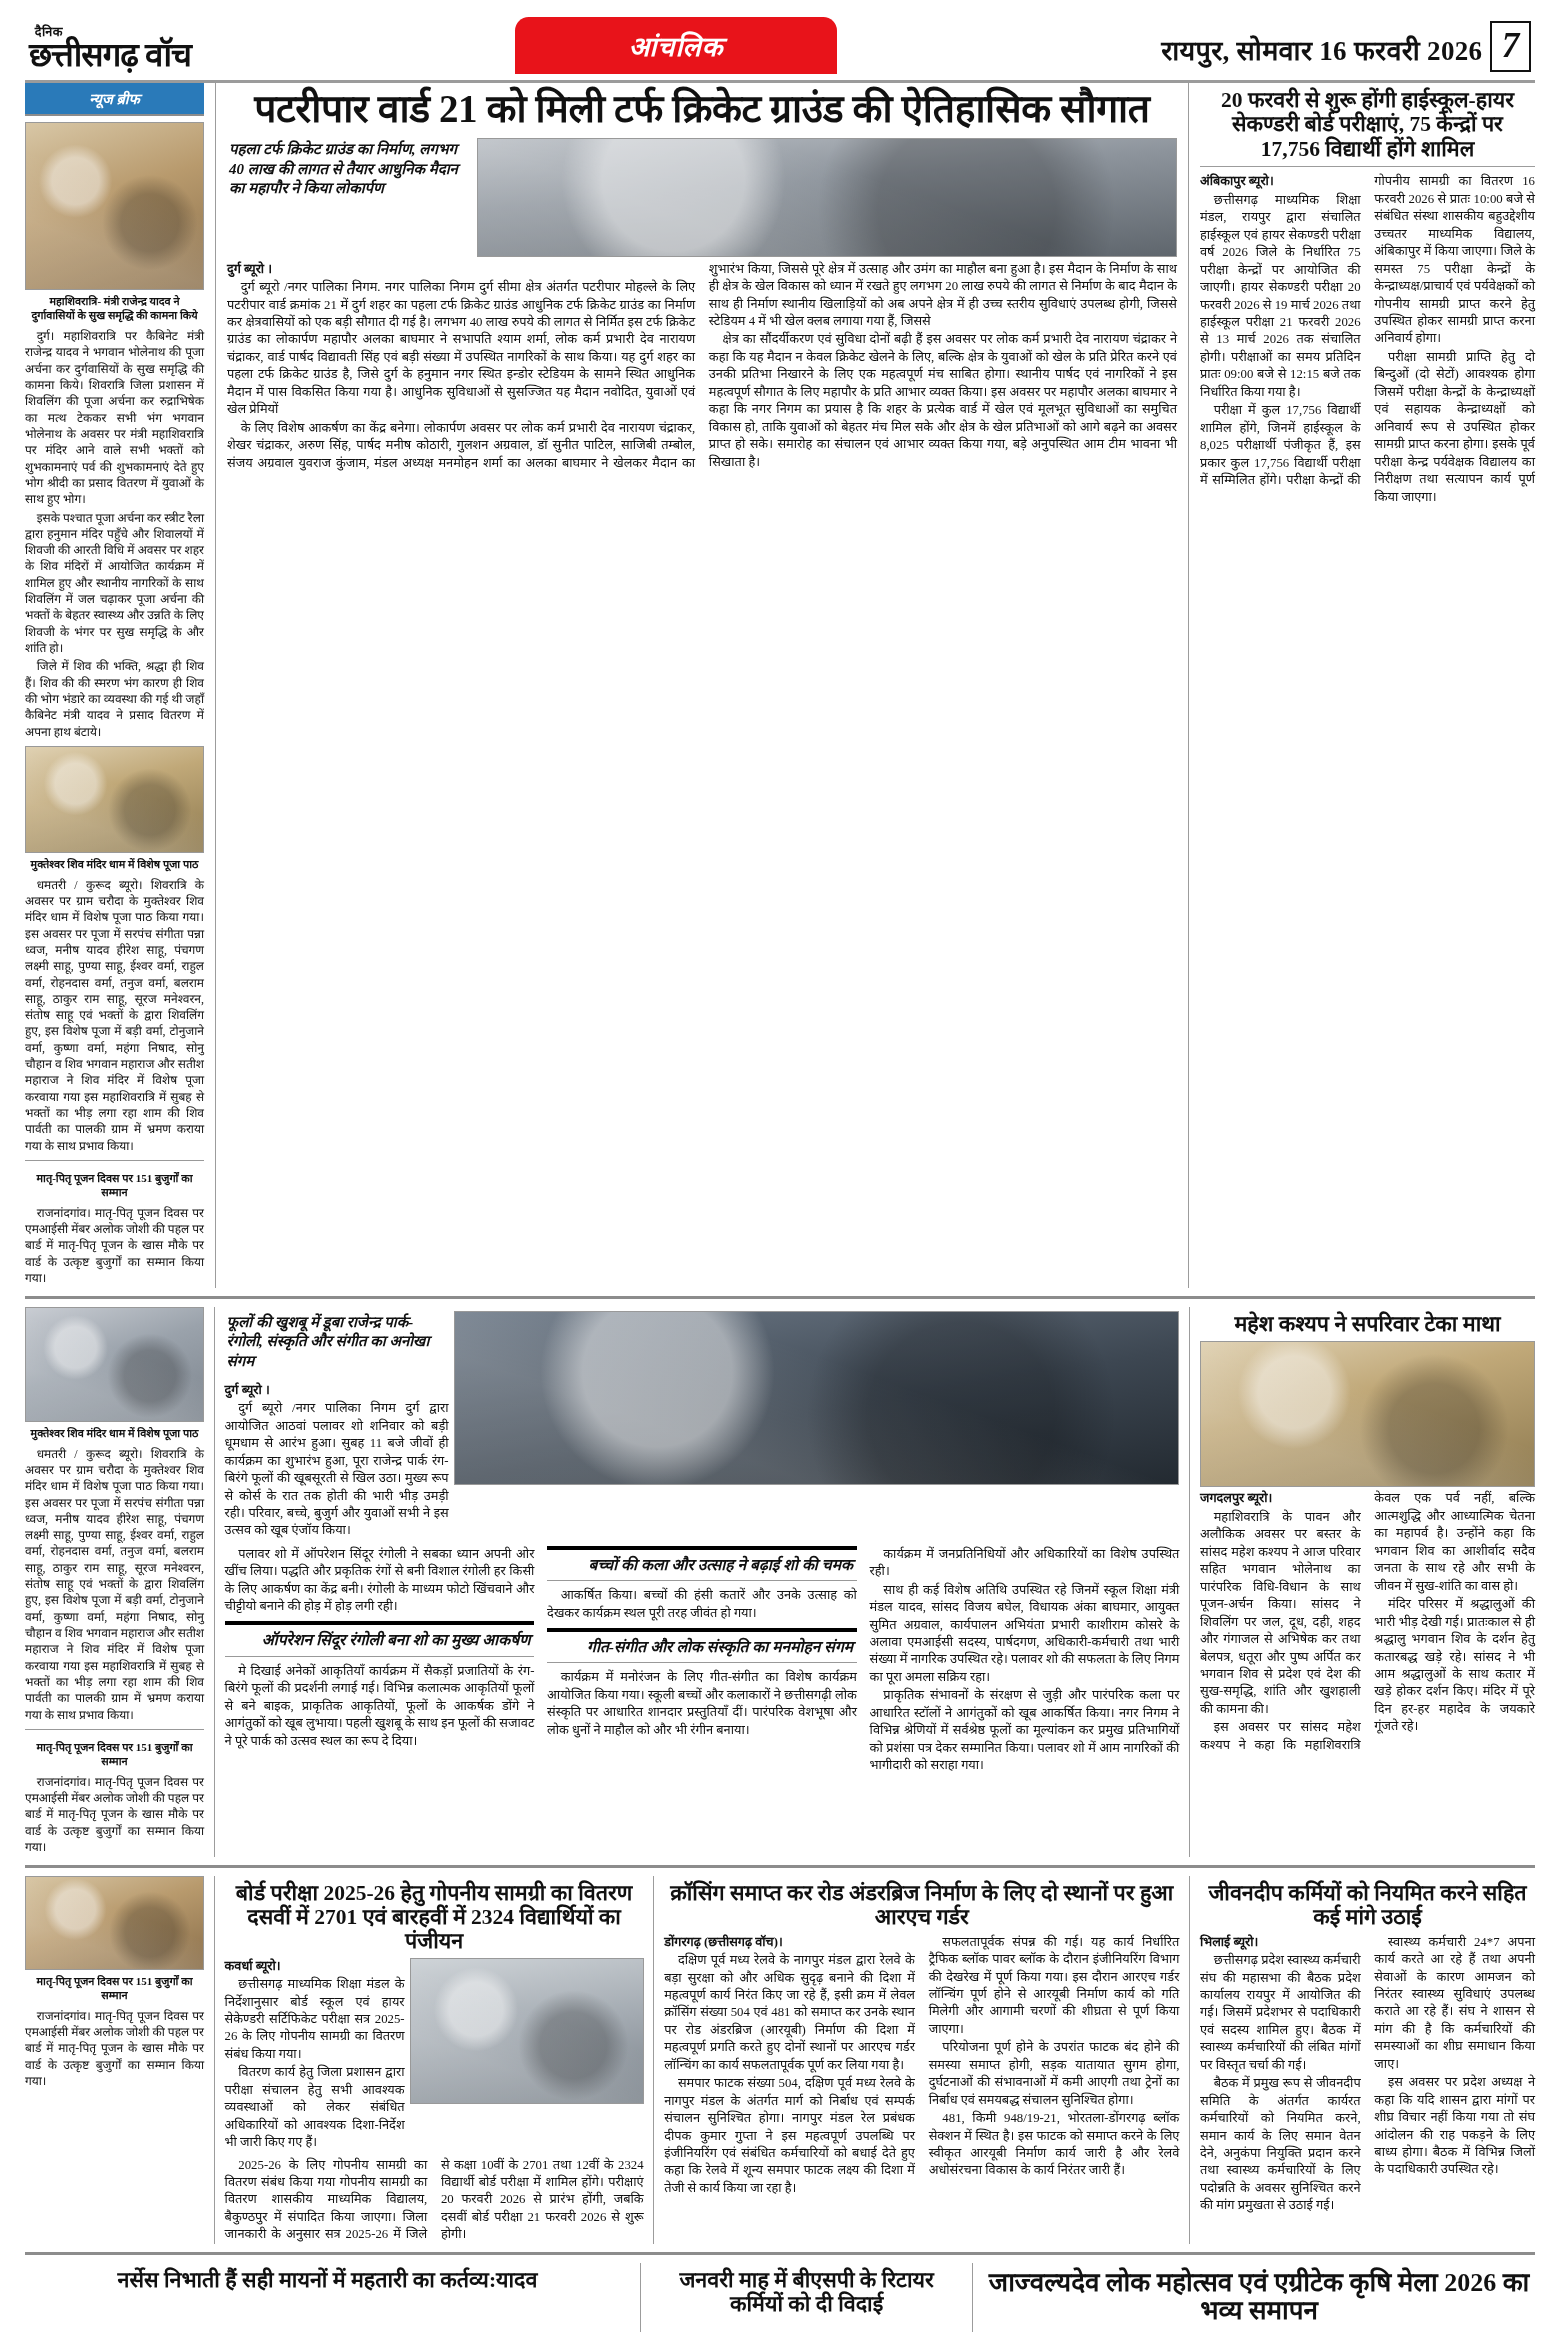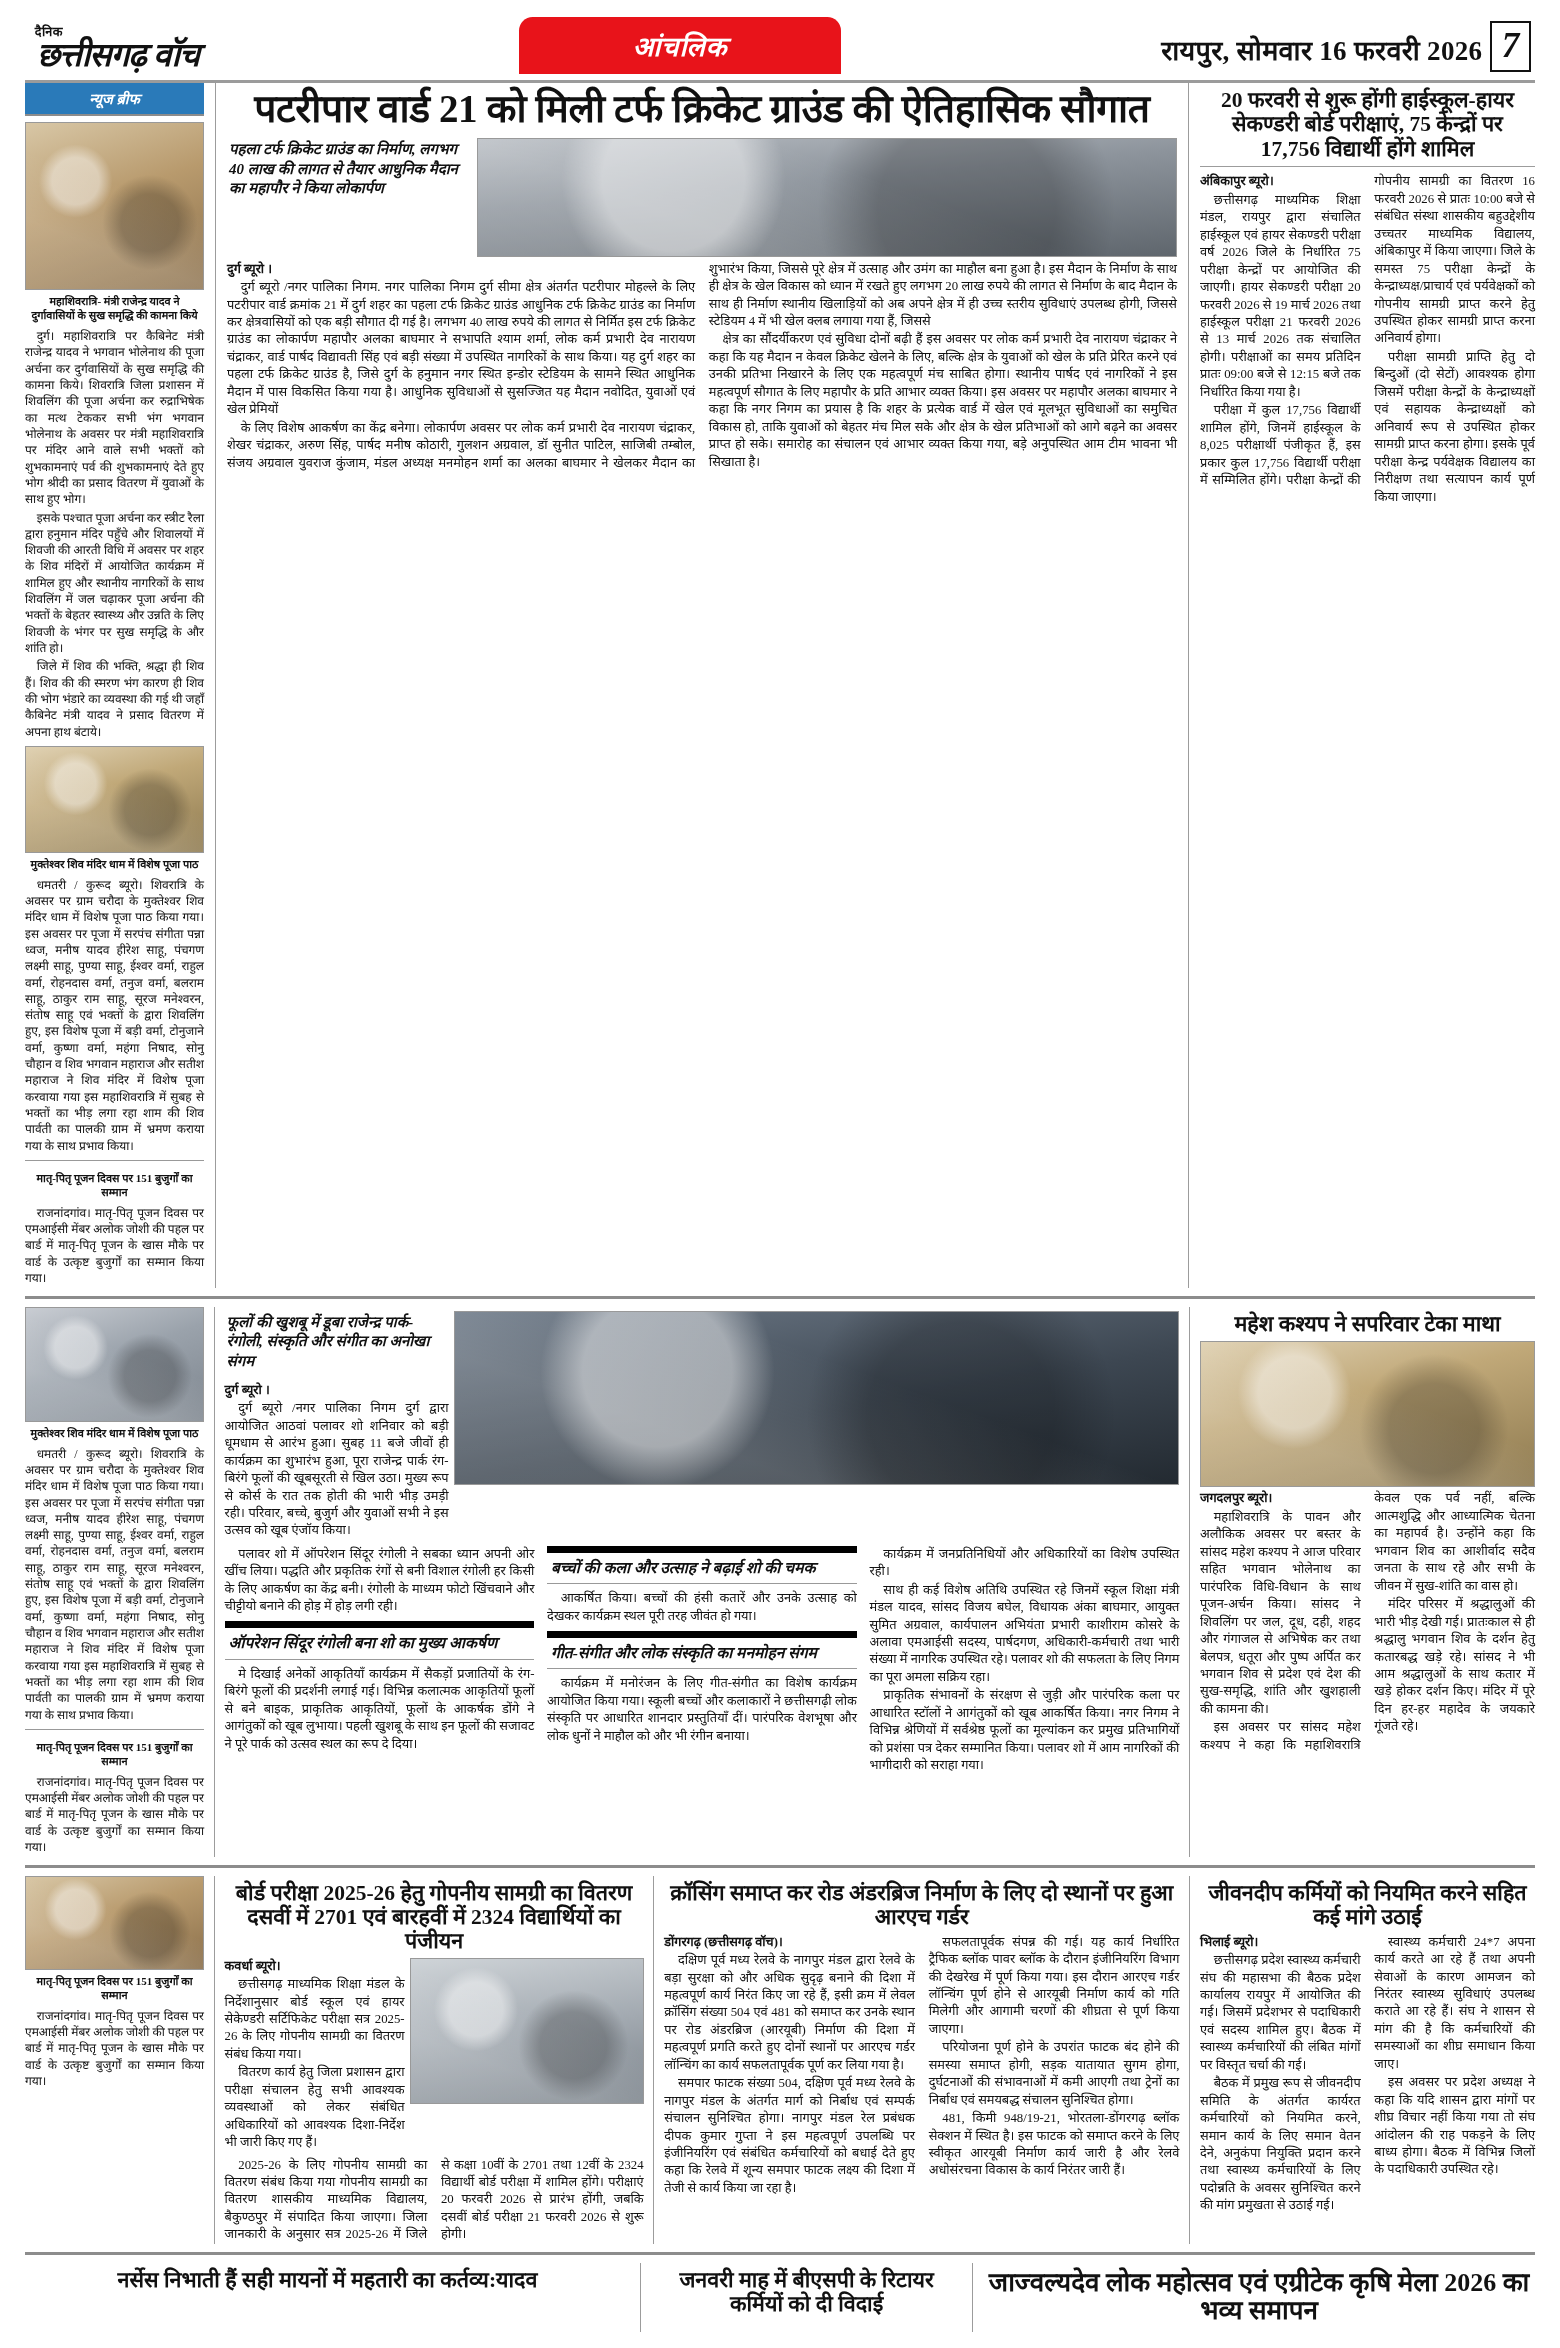--- a/index.html
+++ b/index.html
@@ -17,22 +17,22 @@
   }
 
   
   .masthead {
     display: flex; align-items: flex-end; justify-content: space-between;
     height: 60px; padding: 0 3.9px;
   }
   .logo-wrap { display: flex; flex-direction: column; line-height: 1; padding-bottom: 2px; }
   .logo-small { font-size: 12.7px; font-weight: bold; letter-spacing: 0.5px; margin-left: 5.9px; }
   .logo-main {
-    font-size: 33px; font-weight: bold; font-style: italic;
-    font-family: "Liberation Serif", serif; letter-spacing: -1px; margin-left: 8px;
+    font-size: 33px; font-weight: bold; 
+    font-family: "Liberation Serif", serif; letter-spacing: -1px;
   }
   .section-banner {
     background: #e8131a; color: #fff;
     width: 322px; height: 57px;
     display: flex; align-items: center; justify-content: center;
     border-radius: 13.7px 13.7px 0 0;
     font-size: 27px; font-weight: bold; font-style: italic;
     letter-spacing: 1px;
   }
   .date-block { display: flex; align-items: flex-end; gap: 7.8px; padding-bottom: 2px; }
@@ -97,22 +97,22 @@
   }
   .byline { font-weight: bold; font-size: 12.7px; }
 
   .body-cols-2 { column-count: 2; column-gap: 13.7px; column-rule: none; }
   .body-cols-3 { column-count: 3; column-gap: 12.7px; }
   .txt { font-size: 12.8px; line-height: 1.365; text-align: justify; }
   .txt p { text-indent: 13.7px; margin-bottom: 1px; }
   .txt p.first { text-indent: 0; }
 
   .subhead-box {
-    font-size: 15.6px; font-weight: bold; text-align: left; line-height: 1.2;
-    padding: 5.9px 3.9px; border-top: 7px solid #000000; border-bottom: 1px solid #999;
+    font-size: 15.6px; font-weight: bold; text-align: right; line-height: 1.2;
+    padding: 5.9px 3.9px; border-top: 4px solid #000000; border-bottom: 1px solid #999;
     margin: 5.9px 0; font-style: italic;
   }
 
   .bar { height: 2.9px; background: #8c8c8c; margin: 7.8px 0; }
   .bar-thin { height: 1px; background: #9c9c9c; margin: 5.9px 0; }
 
   .sect { display: flex; gap: 9.8px; }
   .divider-v { width: 1px; background: #9c9c9c; flex: none; }
 
   .img-row { display: flex; gap: 5.9px; margin: 3.9px 0; }

